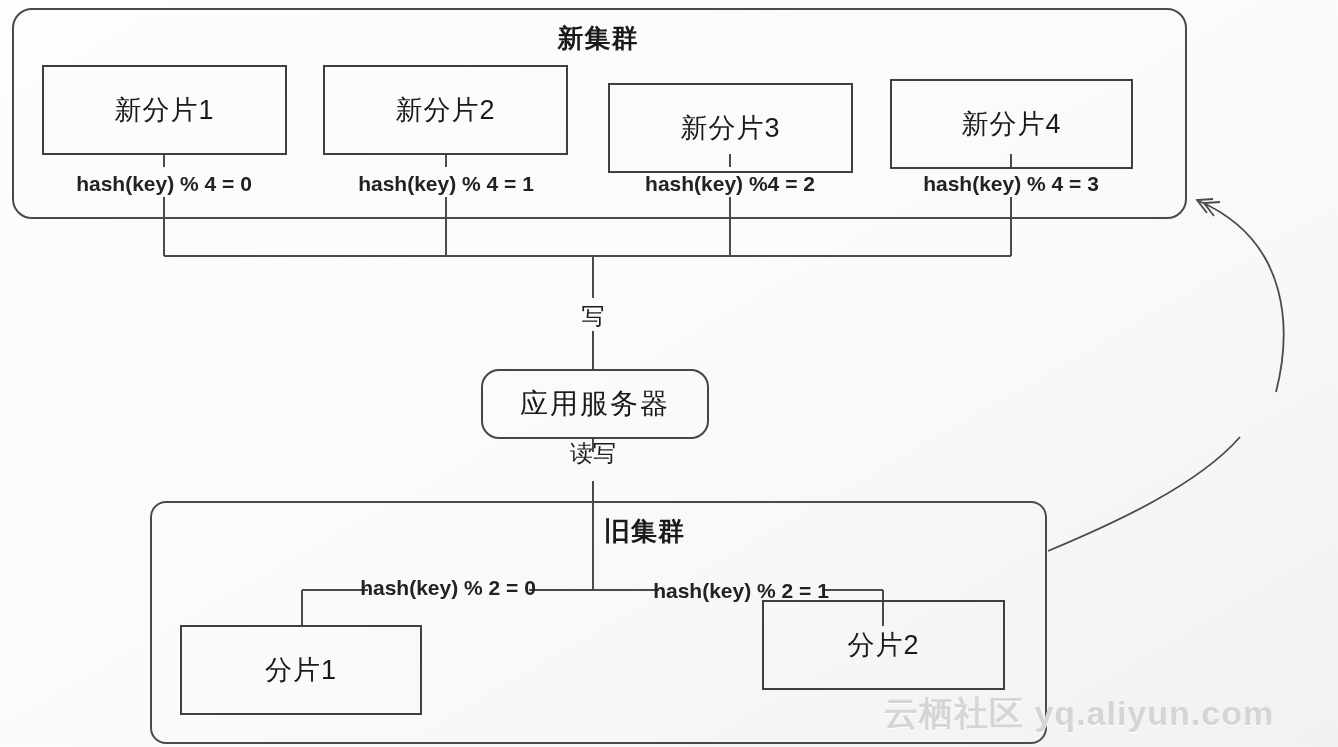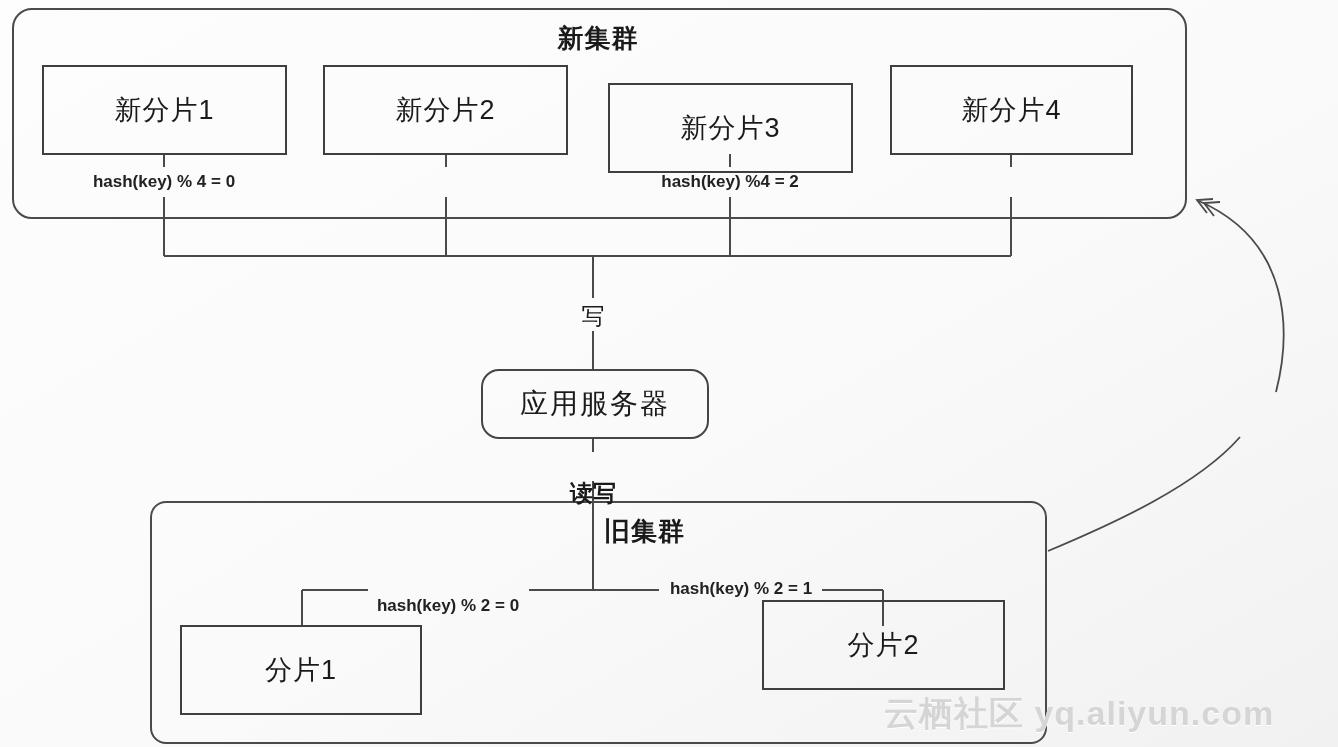--- a/index.html
+++ b/index.html
@@ -31,21 +31,21 @@
   .shard-box{
     position:absolute;
     border:2px solid #3f3f3f;
     background:transparent;
     display:flex;align-items:center;justify-content:center;
     font-size:27px;font-weight:500;letter-spacing:1px;
     z-index:2;
   }
   .hash-label{
     position:absolute;
-    font-size:17px;font-weight:600;
+    font-size:21px;font-weight:600;
     color:#222;
     text-align:center;
     white-space:nowrap;
     z-index:2;
   }
   .app-box{
     position:absolute;
     left:481px;top:369px;width:224px;height:66px;
     border:2.5px solid #454545;border-radius:18px;
     display:flex;align-items:center;justify-content:center;
@@ -113,35 +113,37 @@
       <polyline points="1214,216 1204,203 1220,202"></polyline>
     </g>
   </svg>
 
   <div class="cluster new"></div>
   <div class="cluster-title" style="left:498px;top:21px;width:200px;text-align:center;">新集群</div>
 
   <div class="shard-box" style="left:42px;top:65px;width:241px;height:86px;">新分片1</div>
   <div class="shard-box" style="left:323px;top:65px;width:241px;height:86px;">新分片2</div>
   <div class="shard-box" style="left:608px;top:65px;width:241px;height:86px;margin-top:18px;">新分片3</div>
-  <div class="shard-box" style="left:890px;top:65px;width:239px;height:86px;text-align:center;">新分片4</div>
+  <div class="shard-box" style="left:890px;top:79px;width:239px;height:86px;text-align:center;">新分片4</div>
 
   <div class="hash-label" style="left:64px;top:172px;width:200px;">hash(key) % 4 = 0</div>
+  <div class="hash-label" style="left:346px;top:172px;width:200px;">hash(key) % 4 = 1</div>
   <div class="hash-label" style="left:630px;top:172px;width:200px;">hash(key) %4 = 2</div>
+  <div class="hash-label" style="left:911px;top:172px;width:200px;">hash(key) % 4 = 3</div>
 
   <div class="flow-label" style="left:568px;top:301px;width:50px;">写</div>
 
   <div class="app-box">应用服务器</div>
 
-  <div class="flow-label" style="left:558px;top:478px;width:70px;font-weight:bold;">读写</div>
+  <div class="flow-label" style="left:558px;top:438px;width:70px;">读写</div>
 
   <div class="cluster old"></div>
   <div class="cluster-title" style="left:604px;top:514px;">旧集群</div>
 
-  <div class="hash-label" style="left:348px;top:596px;width:200px;">hash(key) % 2 = 0</div>
+  <div class="hash-label" style="left:348px;top:576px;width:200px;">hash(key) % 2 = 0</div>
   <div class="hash-label" style="left:641px;top:579px;width:200px;">hash(key) % 2 = 1</div>
 
   <div class="shard-box" style="left:180px;top:625px;width:238px;height:86px;">分片1</div>
   <div class="shard-box" style="left:762px;top:600px;width:239px;height:86px;">分片2</div>
 
 
   <div class="watermark">云栖社区 yq.aliyun.com</div>
 
 </div>
 

